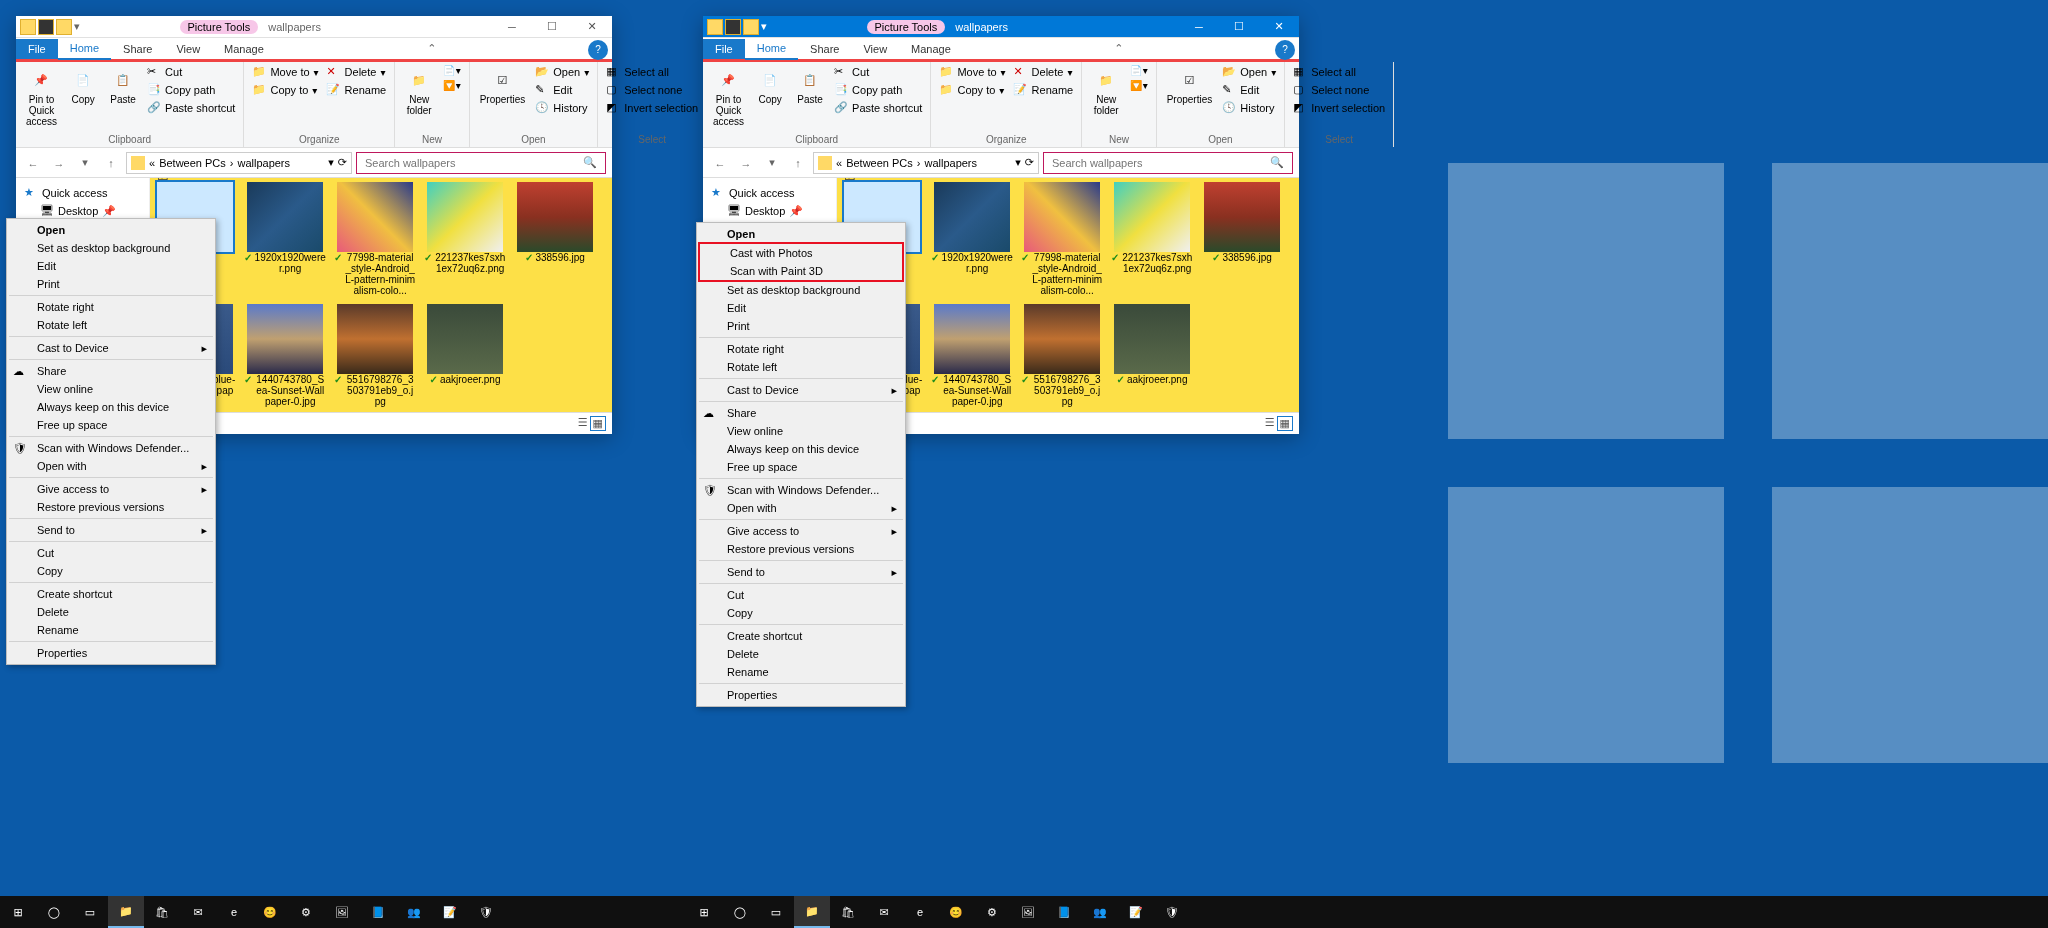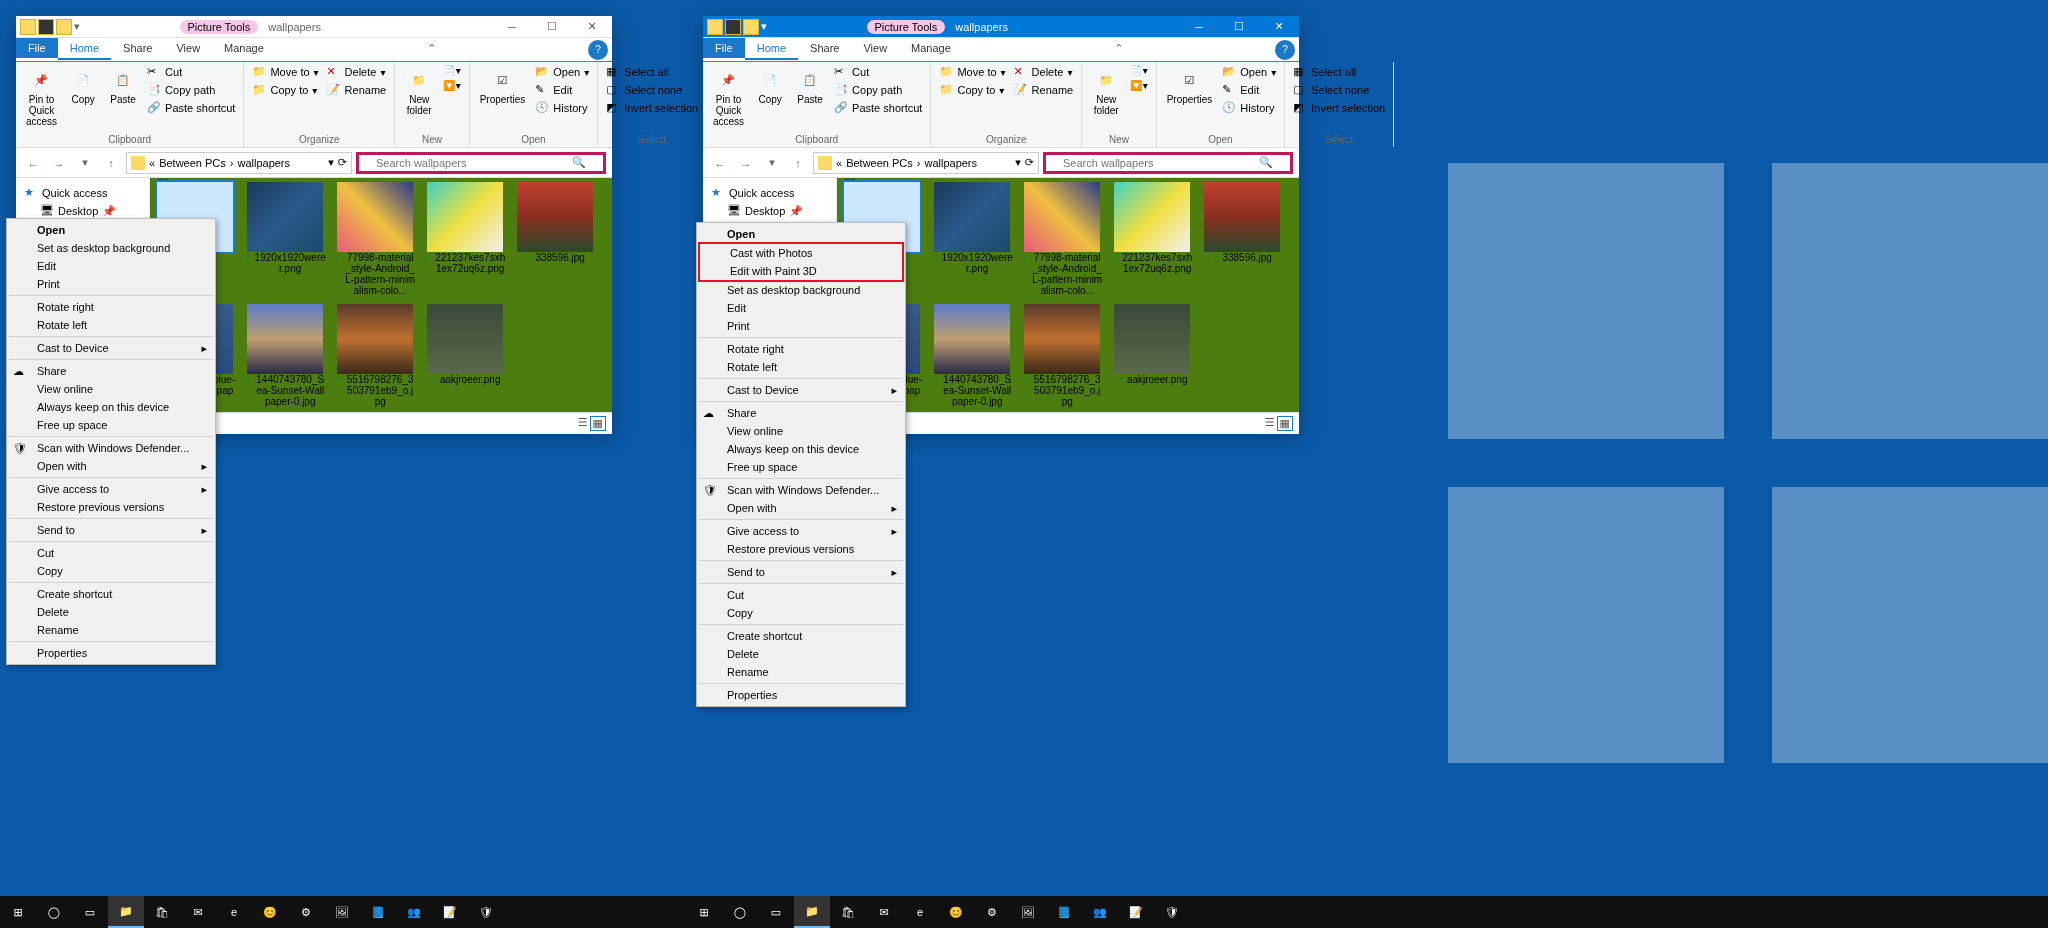--- a/index.html
+++ b/index.html
@@ -15,49 +15,49 @@
 .qat-icon { width: 16px; height: 16px; background: #ffd966; border: 1px solid #e0b030; }
 .qat-icon.dark { background: #333; }
 .tab-contextual { margin-left: 100px; background: #f7c7e8; padding: 1px 8px; font-size: 11px; border-radius: 7px; }
 .right .tab-contextual { background: #f7c7e8; }
 .title-text { margin-left: 10px; color: #666; }
 .win-controls { margin-left: auto; display: flex; }
 .win-btn { width: 40px; height: 22px; display: flex; align-items: center; justify-content: center; color: #555; }
 .right .titlebar { background: #0078d7; }
 .right .title-text { color: #fff; }
 .right .win-btn { color: #fff; }
-.ribbon-tabs { height: 24px; display: flex; align-items: flex-start; border-bottom: 1px solid #ef4444; }
+.ribbon-tabs { height: 24px; display: flex; align-items: center; border-bottom: 3px solid #ef4444; }
 .ribbon-tab { padding: 4px 12px; cursor: default; color: #333; }
 .ribbon-tab.file { background: #1979ca; color: #fff; }
 .ribbon-tab.active { border-bottom: 2px solid #1979ca; color: #1979ca; }
 .ribbon-help { margin-left: auto; width: 20px; height: 20px; border-radius: 50%; background: #1979ca; color: #fff; text-align: center; line-height: 20px; margin-right: 4px; margin-top: 2px; font-size: 10px; }
 .ribbon-chevron { margin-left: auto; padding: 4px 8px; color: #666; }
 .ribbon-body { height: 86px; display: flex; border-bottom: 1px solid #ddd; background: #f5f6f7; }
 .ribbon-group { border-right: 1px solid #ddd; padding: 2px 6px; display: flex; flex-direction: column; }
 .ribbon-group-content { flex: 1; display: flex; gap: 4px; align-items: flex-start; }
 .ribbon-group-label { text-align: center; color: #666; font-size: 10px; padding-top: 2px; }
 .big-btn { display: flex; flex-direction: column; align-items: center; padding: 2px 4px; cursor: default; }
 .big-btn .icon { width: 28px; height: 28px; display: flex; align-items: center; justify-content: center; }
 .big-btn .lbl { font-size: 10px; text-align: center; max-width: 56px; line-height: 1.1; }
 .small-btns { display: flex; flex-direction: column; gap: 2px; }
 .small-btn { display: flex; align-items: center; gap: 4px; padding: 1px 2px; font-size: 10px; white-space: nowrap; }
 .small-btn .sicon { width: 14px; height: 14px; display: inline-block; }
 .addr-bar { height: 30px; display: flex; align-items: center; gap: 4px; padding: 0 6px; border-bottom: 1px solid #ddd; }
 .nav-btn { width: 22px; height: 22px; display: flex; align-items: center; justify-content: center; color: #666; }
 .addr-box { flex: 1; height: 22px; border: 1px solid #ccc; display: flex; align-items: center; padding: 0 4px; gap: 4px; font-size: 11px; }
 .addr-box .folder-ic { width: 14px; height: 14px; background: #ffd966; }
-.search-box { width: 250px; height: 22px; border: 3px solid #be185d; display: flex; align-items: center; padding: 0 17px; color: #888; }
+.search-box { width: 250px; height: 22px; border: 1px solid #be185d; display: flex; align-items: center; padding: 0 8px; color: #888; }
 .search-box input { border: none; flex: 1; outline: none; font-size: 11px; color: #888; }
 .content-area { display: flex; height: 234px; position: relative; }
 .nav-pane { width: 134px; border-right: 1px solid #eee; padding: 6px 4px; overflow: hidden; }
 .nav-item { display: flex; align-items: center; gap: 4px; padding: 2px 4px; font-size: 11px; white-space: nowrap; }
 .nav-item .nicon { width: 14px; height: 14px; display: inline-block; }
 .nav-item.qa .nicon { color: #1979ca; }
 .nav-item.sub { padding-left: 20px; }
-.main-pane { flex: 1; padding: 4px; overflow: hidden; position: relative; background: #4d7c0f; }
+.main-pane { flex: 1; padding: 4px; overflow: hidden; position: relative; background: #fde047; }
 .file-grid { display: flex; flex-wrap: wrap; gap: 8px; }
 .file-item { width: 82px; display: flex; flex-direction: column; align-items: center; }
 .file-item.selected .thumb { outline: 2px solid #1979ca; background: #cce8ff; }
 .thumb { width: 76px; height: 70px; background: #ddd; display: flex; align-items: center; justify-content: center; position: relative; }
 .thumb.check::before { content: '☑'; position: absolute; top: -14px; left: 0; color: #333; font-size: 13px; }
 .file-label { font-size: 10px; text-align: center; line-height: 1.1; word-break: break-all; max-height: 44px; overflow: hidden; display: flex; align-items: flex-start; gap: 2px; }
 .file-label::before { content: '✓'; color: #1a8a1a; font-weight: bold; }
 .status-bar { height: 22px; border-top: 1px solid #ddd; display: flex; align-items: center; padding: 0 6px; font-size: 10px; color: #555; }
 .status-bar .view-icons { margin-left: auto; display: flex; gap: 2px; }
 .context-menu { position: absolute; background: #f0f0f0; border: 1px solid #bdbdbd; box-shadow: 2px 2px 6px rgba(0,0,0,0.3); width: 210px; padding: 2px 0; }
@@ -555,21 +555,21 @@
       <div class="cm-item">Delete</div>
       <div class="cm-item">Rename</div>
       <div class="cm-sep"></div>
       <div class="cm-item">Properties</div>
     </div>
 
 <div class="context-menu right-menu" id="cm-right">
       <div class="cm-item bold">Open</div>
       <div class="cm-highlight">
         <div class="cm-item">Cast with Photos</div>
-        <div class="cm-item">Edit with Paint 3D</div>
+        <div class="cm-item">Scan with Paint 3D</div>
       </div>
       <div class="cm-item">Set as desktop background</div>
       <div class="cm-item">Edit</div>
       <div class="cm-item">Print</div>
       <div class="cm-sep"></div>
       <div class="cm-item">Rotate right</div>
       <div class="cm-item">Rotate left</div>
       <div class="cm-sep"></div>
       <div class="cm-item">Cast to Device<span class="arrow">▸</span></div>
       <div class="cm-sep"></div>

